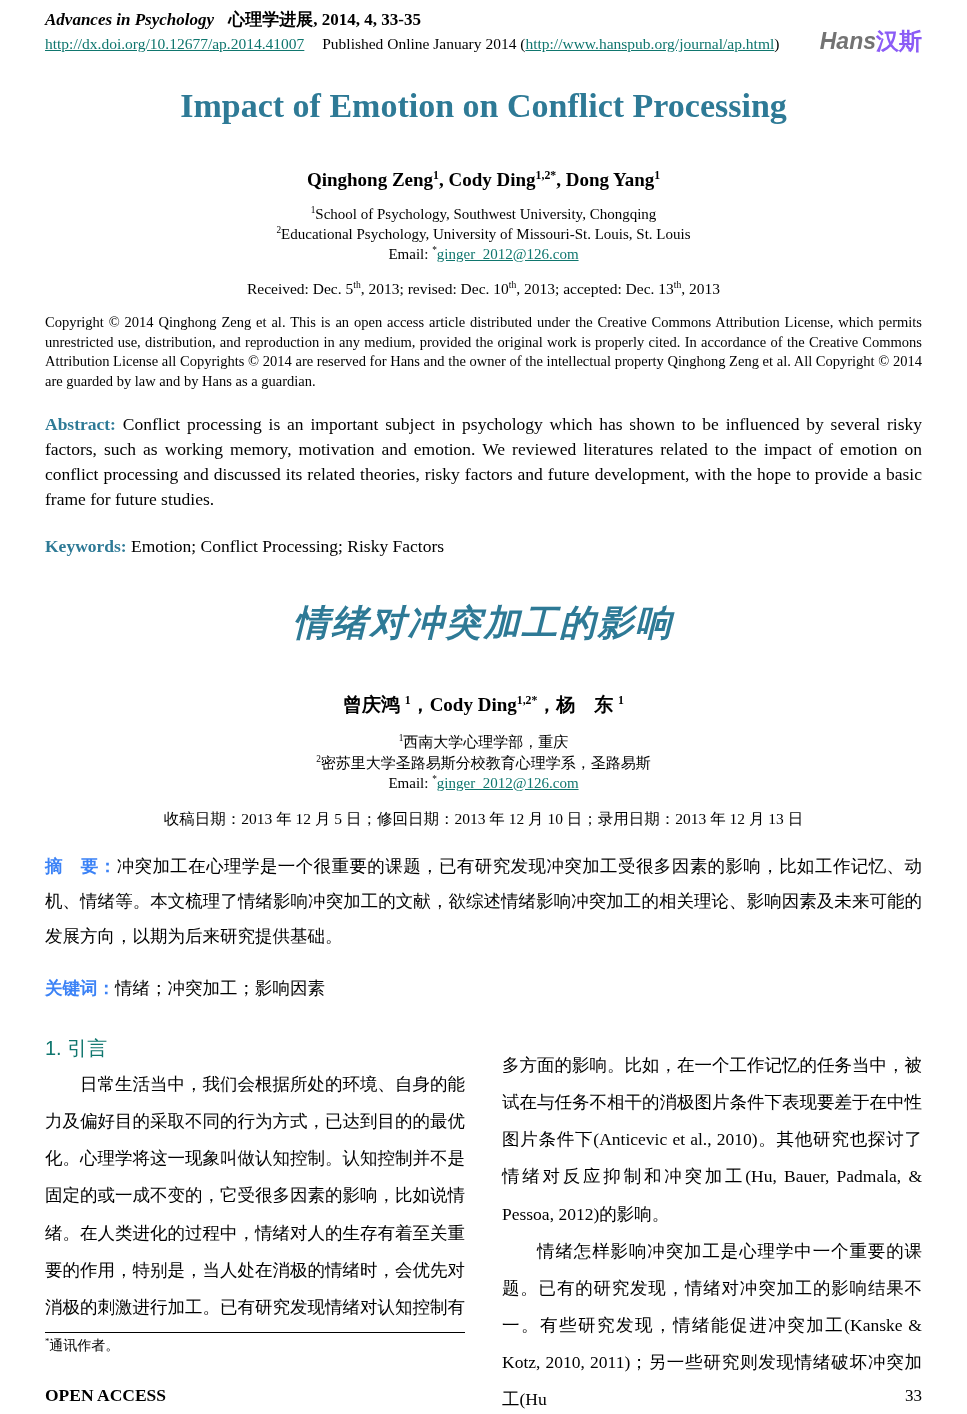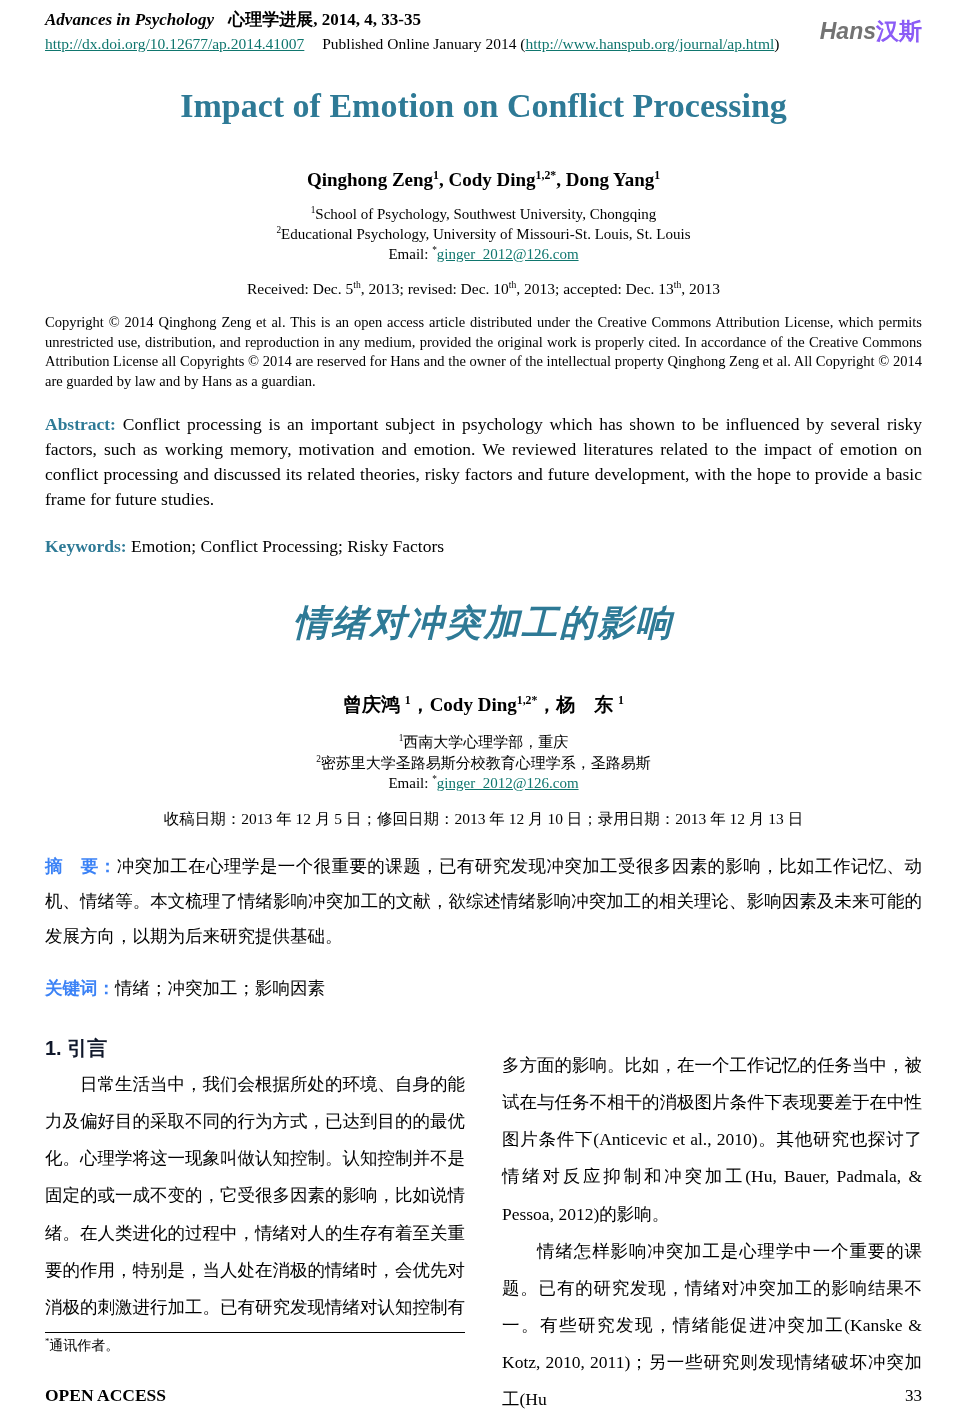--- a/index.html
+++ b/index.html
@@ -11,21 +11,21 @@
     padding:8px 45px 0 45px;
     background:#ffffff;
     overflow:hidden;
     font-family:"Liberation Serif", serif;
     color:#000;
   }
   sup { font-size:0.62em; vertical-align:super; line-height:0; }
   .link { color:#0f766e; text-decoration:underline; cursor:pointer; }
 
   
-  .header-row { display:flex; justify-content:space-between; align-items:center; }
+  .header-row { display:flex; justify-content:space-between; align-items:flex-end; }
   .hdr-line1 { font-size:17px; font-weight:bold; }
   .journal-name { font-style:italic; }
   .journal-cn { margin-left:10px; }
   .hdr-line2 { font-size:15.5px; margin-top:4px; }
   .pub-text { margin-left:14px; }
   .logo { font-size:23px; font-weight:bold; white-space:nowrap; line-height:1; padding-top:2px; }
   .logo-latin { color:#737373; font-style:italic; font-family:"Liberation Sans", sans-serif; }
   .logo-cn { color:#8b5cf6; font-family:"Liberation Sans", sans-serif; }
 
   
@@ -44,21 +44,21 @@
   .authors-cn { margin-top:44px; text-align:center; font-size:19px; font-weight:bold; }
   .affils-cn { margin-top:14px; text-align:center; font-size:15px; line-height:1.35; }
   .received-cn { margin-top:16px; text-align:center; font-size:15.5px; }
   .abstract-cn { margin-top:19px; font-size:17.5px; line-height:2.0; text-align:justify; }
   .label-cn { color:#3b82f6; font-weight:bold; font-family:"Liberation Sans", sans-serif; }
   .keywords-cn { margin-top:22px; font-size:17.5px; }
 
   
   .columns { margin-top:34px; display:flex; gap:37px; }
   .col { width:420px; font-size:17.5px; line-height:2.12; text-align:justify; }
-  .section-heading { color:#0f172a; font-size:20px; font-weight:bold;
+  .section-heading { color:#0f766e; font-size:20px; font-weight:normal;
                      font-family:"Liberation Sans", sans-serif; line-height:1.4; }
   .para-indent { text-indent:2em; }
   .col-left p { margin-top:4px; }
   .col-right { padding-top:13px; }
 
   
   .footnote { margin-top:6px; width:420px; }
   .footnote-rule { border-top:1.6px solid #000; width:100%; }
   .footnote-text { font-size:14px; margin-top:3px; line-height:1.4; }
 

